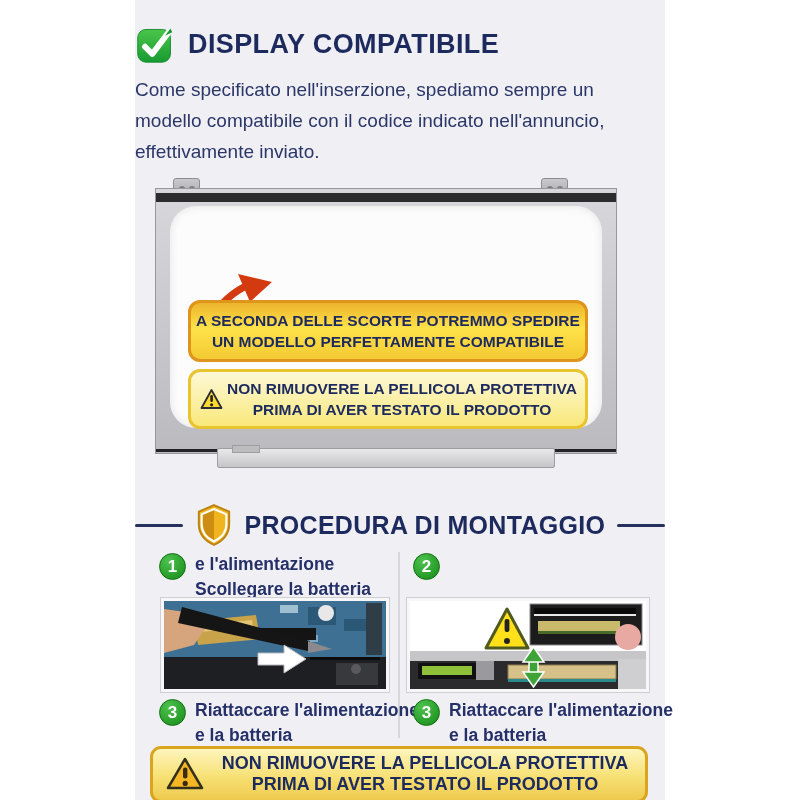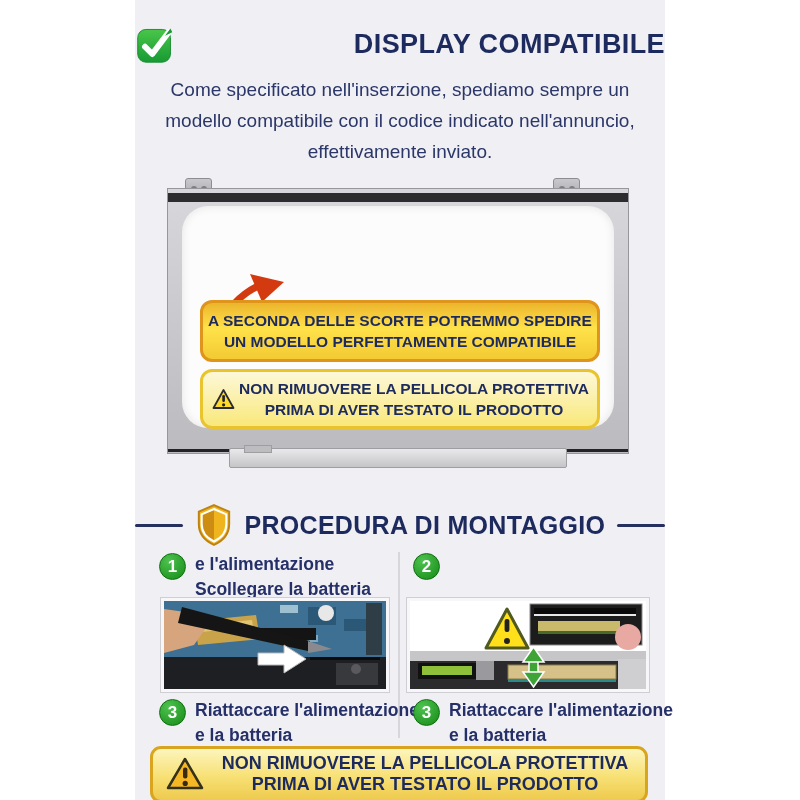--- a/index.html
+++ b/index.html
@@ -1,29 +1,29 @@
 <!DOCTYPE html>
 <html><head>
 <meta charset="utf-8">
 <style>
   * { margin:0; padding:0; box-sizing:border-box; }
   html,body { width:800px; height:800px; background:#ffffff; font-family:"Liberation Sans", sans-serif; }
   .page { position:relative; width:800px; height:800px; background:#ffffff; overflow:hidden; }
   .column { position:absolute; left:135px; top:0; width:530px; height:800px; background:#f0eff3; }
 
   
-  .compat-header { position:absolute; top:24px; left:0; width:100%; display:flex; justify-content:space-between; align-items:center; gap:13px; }
+  .compat-header { position:absolute; top:24px; left:0; width:100%; display:flex; justify-content:flex-start; align-items:center; gap:13px; }
   .compat-title { font-size:27px; font-weight:bold; color:#1d2a5e; letter-spacing:0.4px; }
 
   
-  .intro { position:absolute; top:74px; left:0; width:100%; text-align:center; }
+  .intro { position:absolute; top:74px; left:0; width:100%; }
   .intro-line { font-size:19px; line-height:31px; color:#2b3769; white-space:nowrap; }
 
   
-  .panel-wrap { position:absolute; top:178px; left:32px; width:431px; height:296px; }
+  .panel-wrap { position:absolute; top:178px; left:20px; width:431px; height:296px; }
   .bracket { position:absolute; top:0; width:27px; height:21px; background:linear-gradient(180deg,#c9c9cd,#a9a9ad); border:1px solid #8e8e92; border-radius:3px; display:flex; justify-content:center; align-items:center; gap:4px; }
   .bracket.left { left:18px; } .bracket.right { right:18px; }
   .bracket i { width:6px; height:6px; border-radius:50%; background:#7e7e82; }
   .panel-body { position:absolute; top:10px; left:0; width:462px; height:266px; background:linear-gradient(180deg,#d8d8dc 0%,#c8c8cc 55%,#bbbbbf 100%); border:1px solid #97979b; }
   .panel-black-strip { position:absolute; top:4px; left:0; right:0; height:9px; background:#2c2c2e; }
   .panel-inner { position:absolute; top:17px; left:14px; right:14px; height:222px; background:#fcfcfd; border-radius:26px; box-shadow:inset 0 0 10px rgba(0,0,0,0.10); }
   .panel-bottom-line { position:absolute; bottom:1px; left:0; right:0; height:3px; background:#232325; }
   .foil-strip { position:absolute; top:270px; left:62px; width:338px; height:20px; background:linear-gradient(180deg,#e9e9eb,#c5c5c7); border:1px solid #9e9ea2; border-radius:2px; }
   .foil-strip::before { content:""; position:absolute; left:14px; top:-4px; width:26px; height:6px; background:#bdbdbf; border:1px solid #9e9ea2; }
 

